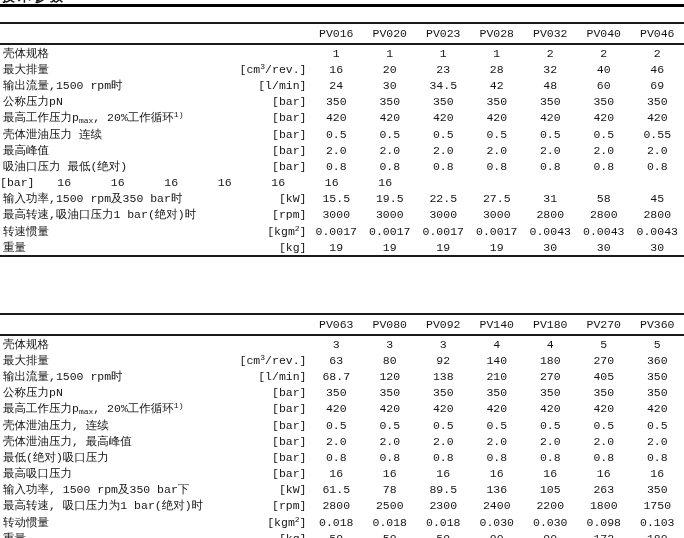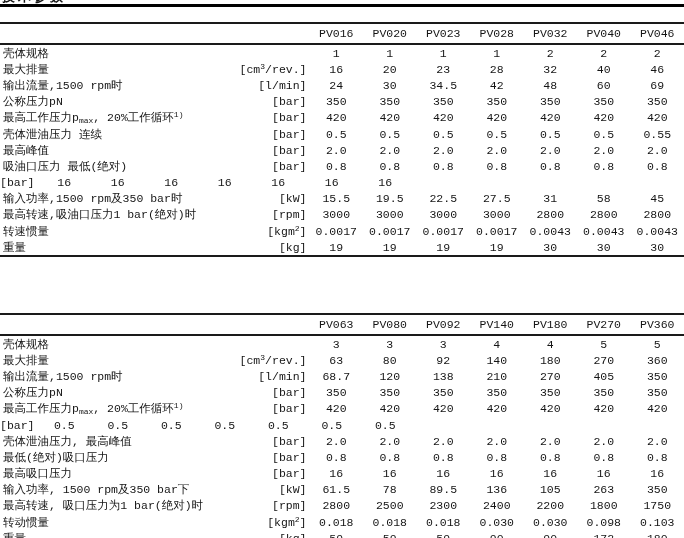--- a/index.html
+++ b/index.html
@@ -257,20 +257,21 @@
       <div class="cell unit">[bar]</div>
       <div class="cell val">420</div>
       <div class="cell val">420</div>
       <div class="cell val">420</div>
       <div class="cell val">420</div>
       <div class="cell val">420</div>
       <div class="cell val">420</div>
       <div class="cell val">420</div>
     </div>
     <div class="trow">
+      <div class="cell label">壳体泄油压力, 连续</div>
       <div class="cell unit">[bar]</div>
       <div class="cell val">0.5</div>
       <div class="cell val">0.5</div>
       <div class="cell val">0.5</div>
       <div class="cell val">0.5</div>
       <div class="cell val">0.5</div>
       <div class="cell val">0.5</div>
       <div class="cell val">0.5</div>
     </div>
     <div class="trow">

